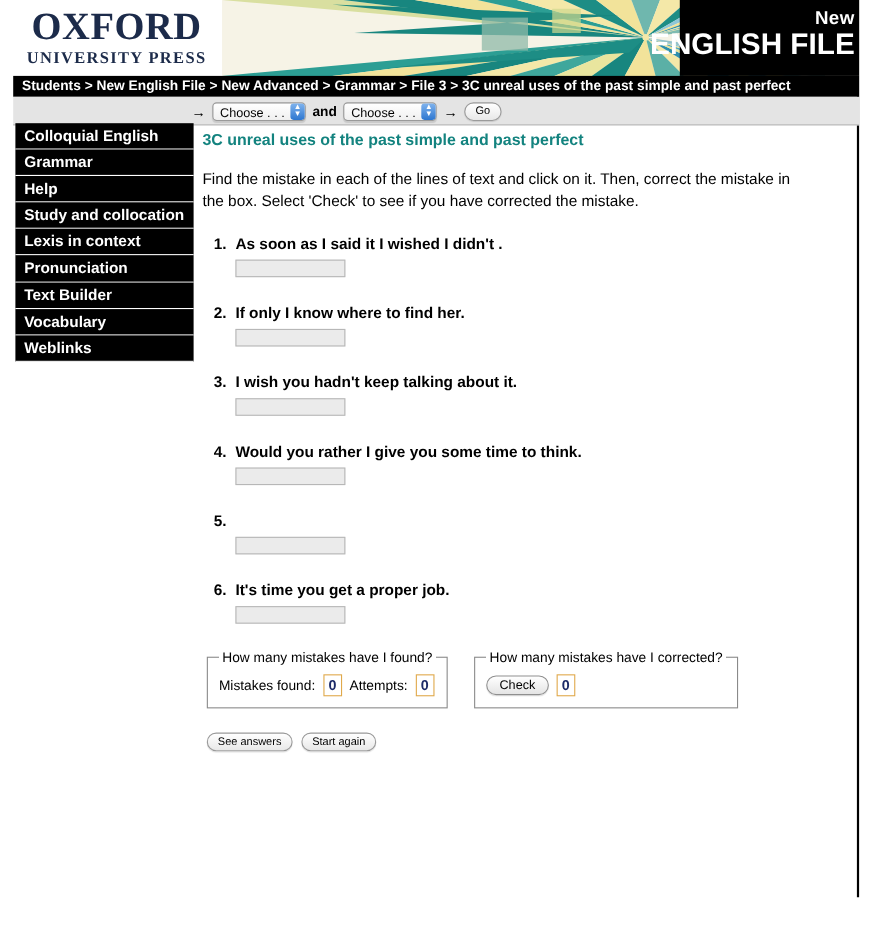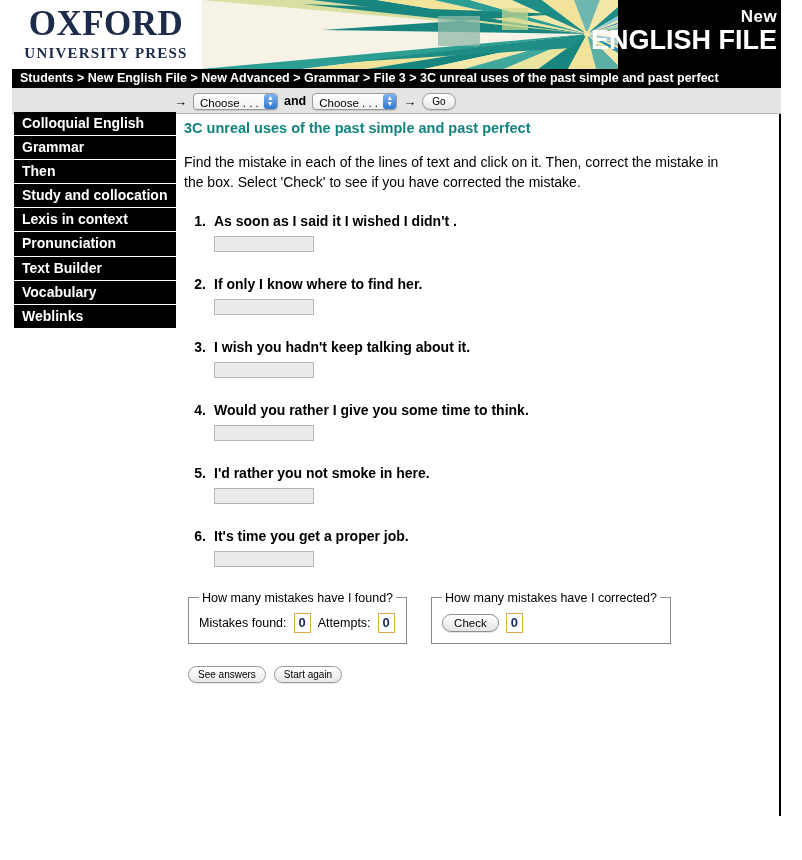--- a/index.html
+++ b/index.html
@@ -444,21 +444,21 @@
 
       <span class="arrow-glyph">→</span>
 
       <span class="aqua-btn">Go</span>
     </div>
   </div>
 
   <nav class="sidebar">
     <div class="nav-item">Colloquial English</div>
     <div class="nav-item">Grammar</div>
-    <div class="nav-item">Then</div>
+    <div class="nav-item">Help</div>
     <div class="nav-item">Study and collocation</div>
     <div class="nav-item">Lexis in context</div>
     <div class="nav-item">Pronunciation</div>
     <div class="nav-item">Text Builder</div>
     <div class="nav-item">Vocabulary</div>
     <div class="nav-item">Weblinks</div>
   </nav>
 
   <main class="content">
 
@@ -494,21 +494,20 @@
       <div class="q-line">
         <span class="q-num">4.</span>
         <span class="q-text">Would you rather I give you some time to think.</span>
       </div>
       <input class="q-input" type="text" value="" style="">
     </div>
 
     <div class="question">
       <div class="q-line">
         <span class="q-num">5.</span>
-        <span class="q-text">I'd rather you not smoke in here.</span>
       </div>
       <input class="q-input" type="text" value="" style="">
     </div>
 
     <div class="question">
       <div class="q-line">
         <span class="q-num">6.</span>
         <span class="q-text">It's time you get a proper job.</span>
       </div>
       <input class="q-input" type="text" value="" style="">

